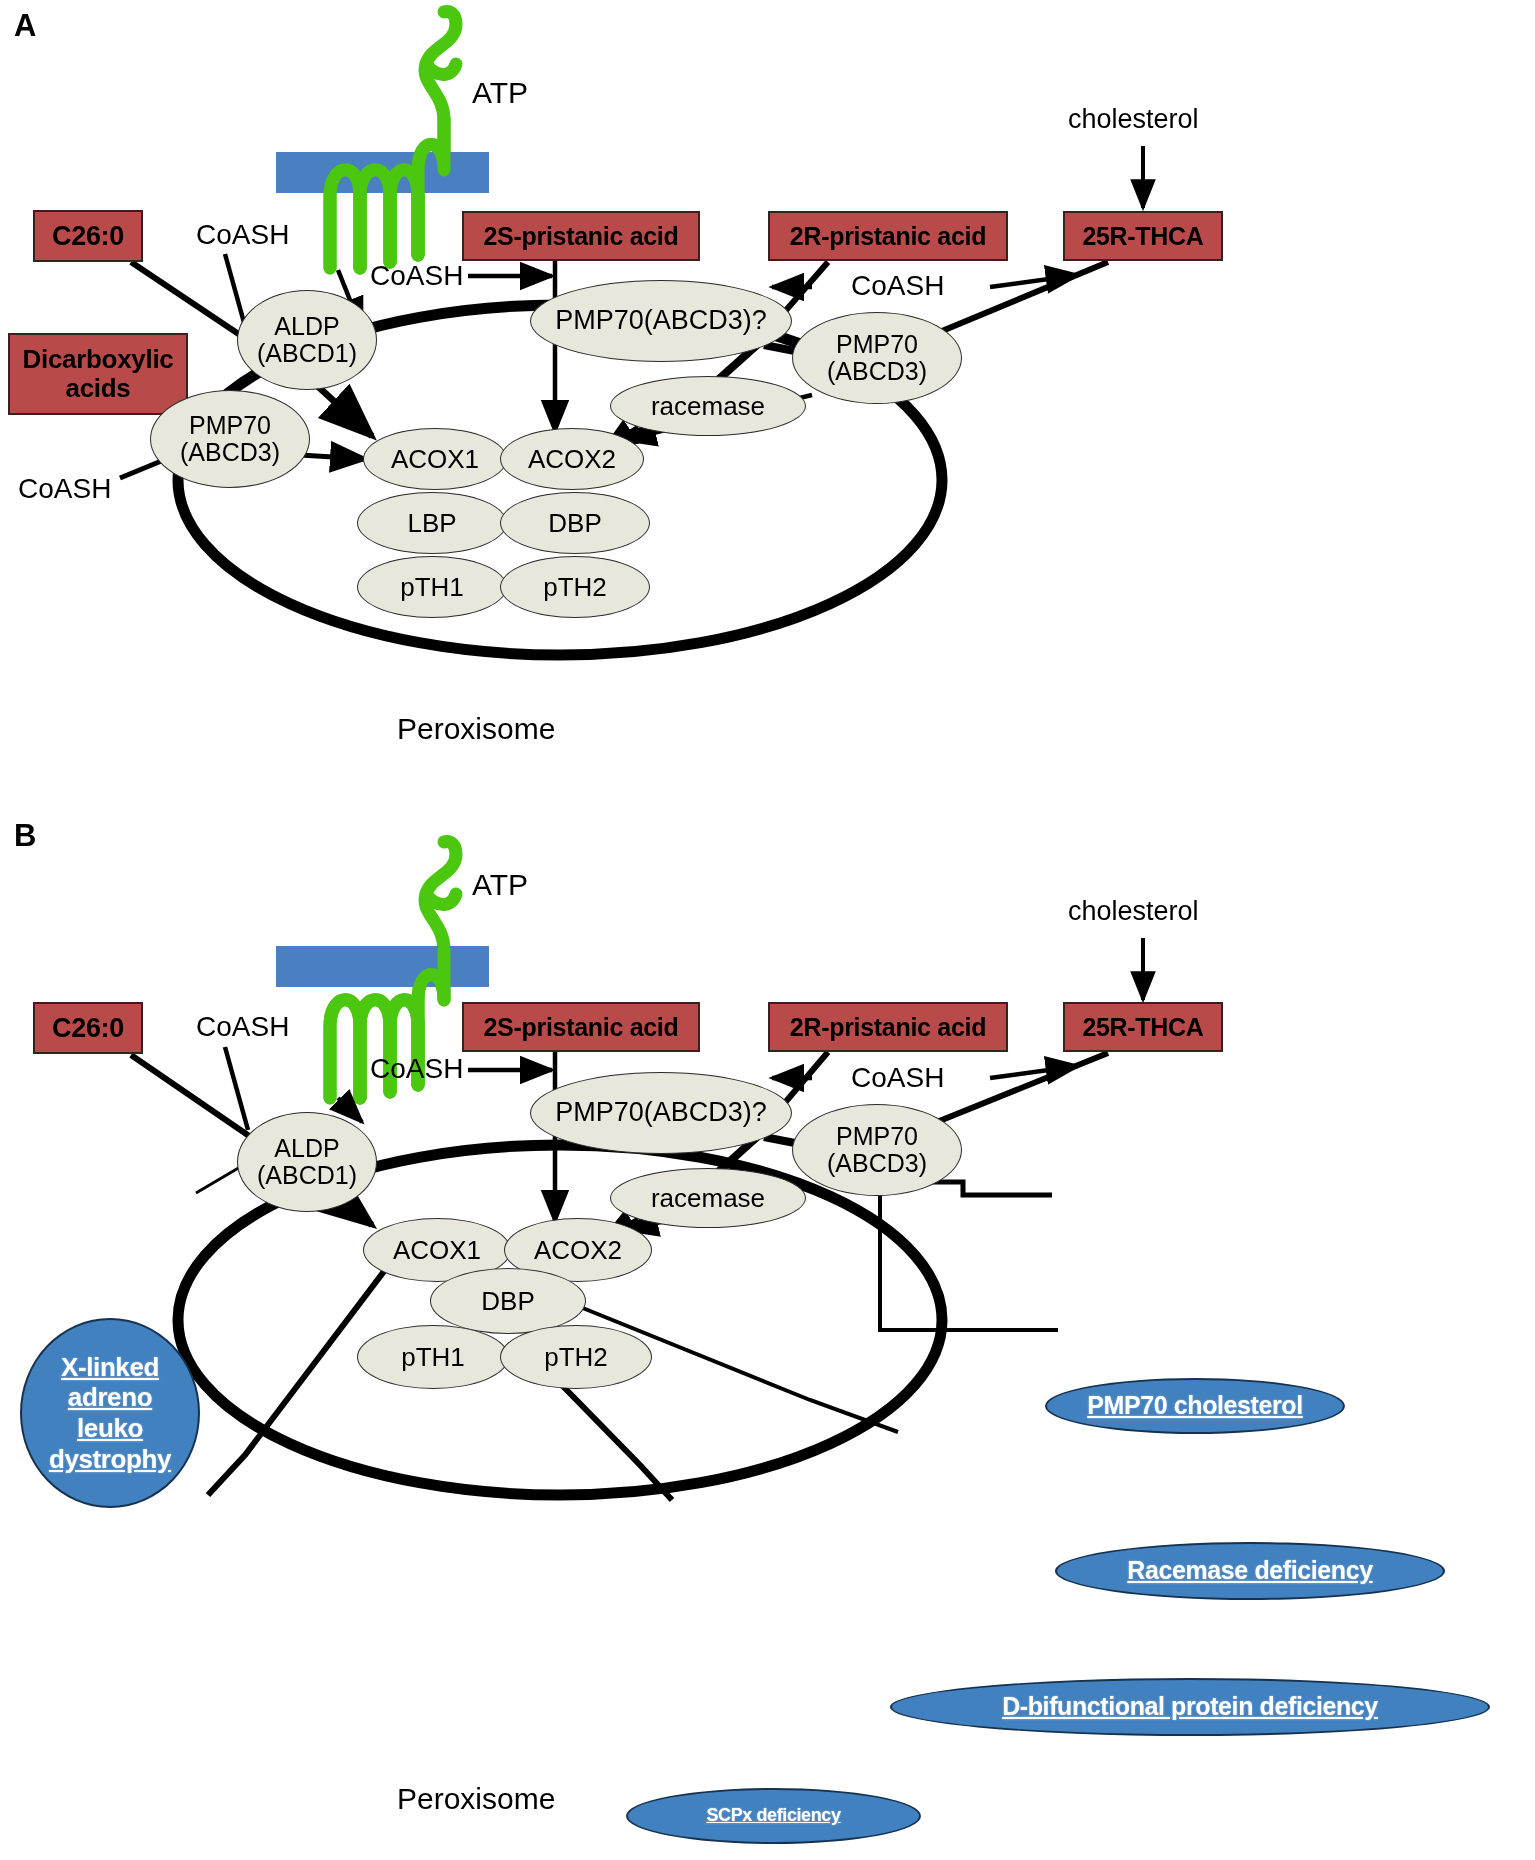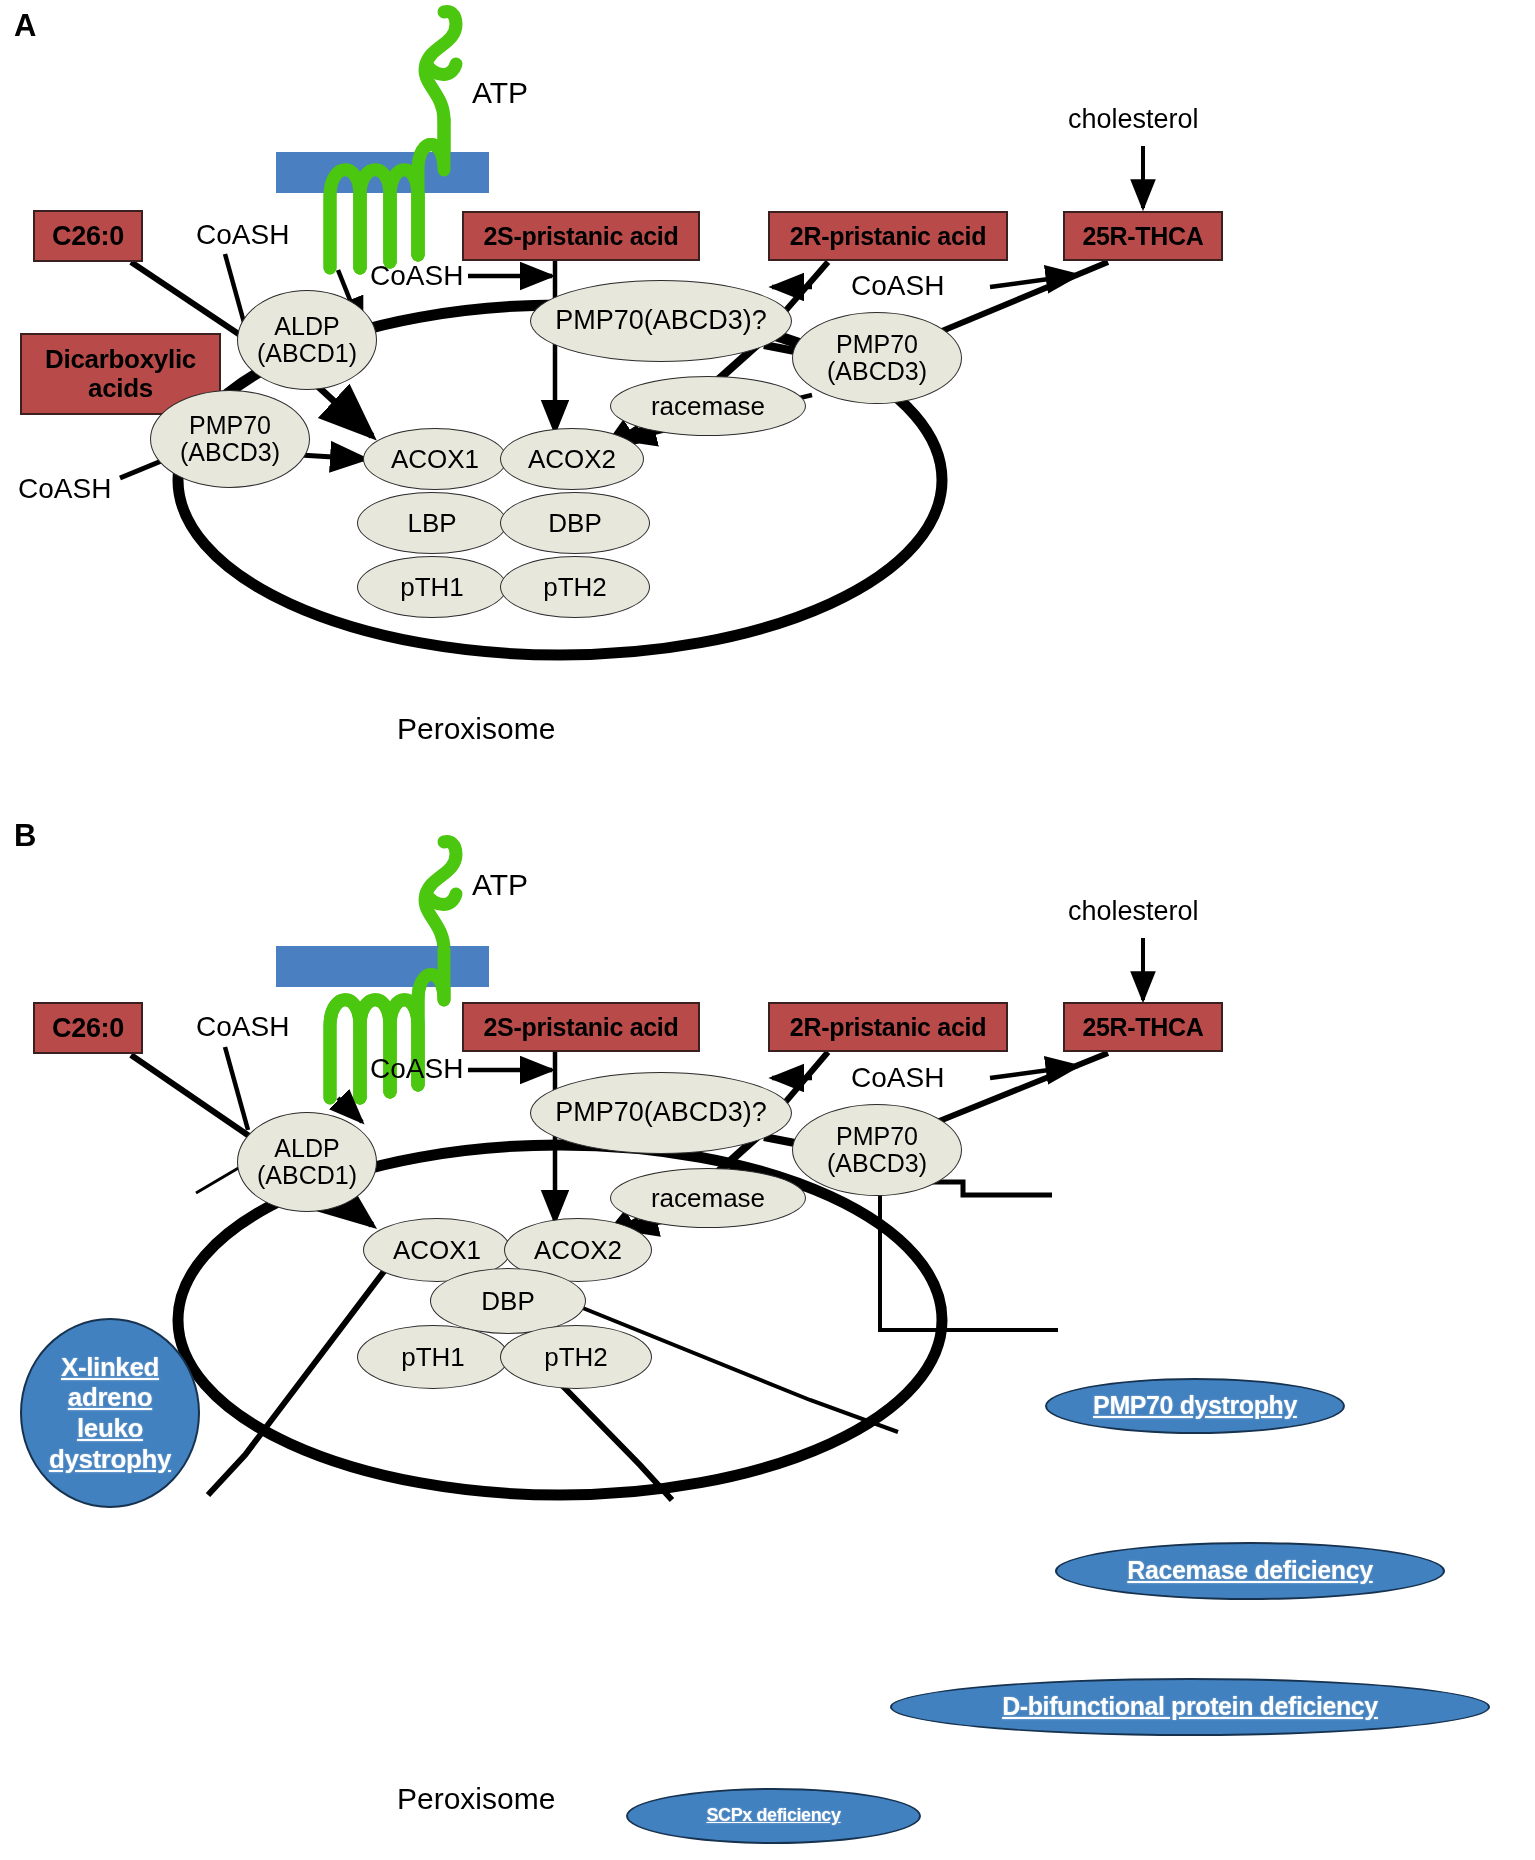--- a/index.html
+++ b/index.html
@@ -211,21 +211,21 @@
   </svg>
 
   <div class="panel-letter" style="left:14px; top:8px;">A</div>
 
   <div class="plain" style="left:472px; top:76px; font-size:30px;">ATP</div>
 
   <div class="plain" style="left:1068px; top:104px; font-size:27px;">cholesterol</div>
 
   <div class="redbox" style="left:33px; top:210px; width:110px; height:52px; font-size:27px;">C26:0</div>
 
-  <div class="redbox" style="left:8px; top:333px; width:201px; height:82px; font-size:26px; white-space:pre-line;margin-left:12px;">Dicarboxylic
+  <div class="redbox" style="left:8px; top:333px; width:180px; height:82px; font-size:26px; white-space:pre-line;">Dicarboxylic
 acids</div>
 
   <div class="redbox" style="left:462px; top:211px; width:238px; height:50px; font-size:25px;">2S-pristanic acid</div>
 
   <div class="redbox" style="left:768px; top:211px; width:240px; height:50px; font-size:25px;">2R-pristanic acid</div>
 
   <div class="redbox" style="left:1063px; top:211px; width:160px; height:50px; font-size:25px;">25R-THCA</div>
 
   <div class="plain" style="left:196px; top:219px; font-size:28px;">CoASH</div>
   <div class="plain" style="left:18px; top:473px; font-size:28px;">CoASH</div>
@@ -292,21 +292,21 @@
   <div class="ell" style="left:357px; top:1325px; width:152px; height:64px; font-size:26px;">pTH1</div>
   <div class="ell" style="left:500px; top:1325px; width:152px; height:64px; font-size:26px;">pTH2</div>
 
   <div class="plain" style="left:397px; top:1782px; font-size:30px;">Peroxisome</div>
 
   <div class="blue" style="left:20px; top:1318px; width:180px; height:190px; font-size:26px;">X-linked
 adreno
 leuko
 dystrophy</div>
 
-  <div class="blue" style="left:1045px; top:1378px; width:300px; height:56px; font-size:25px;">PMP70 dystrophy</div>
+  <div class="blue" style="left:1045px; top:1378px; width:300px; height:56px; font-size:25px;">PMP70 cholesterol</div>
 
   <div class="blue" style="left:890px; top:1678px; width:600px; height:58px; font-size:25px;">D-bifunctional protein deficiency</div>
 
   <div class="blue" style="left:1055px; top:1542px; width:390px; height:58px; font-size:25px;">Racemase deficiency</div>
 
 
   <div class="blue" style="left:626px; top:1788px; width:295px; height:56px; font-size:18px;">SCPx deficiency</div>
 
 </div>
 

